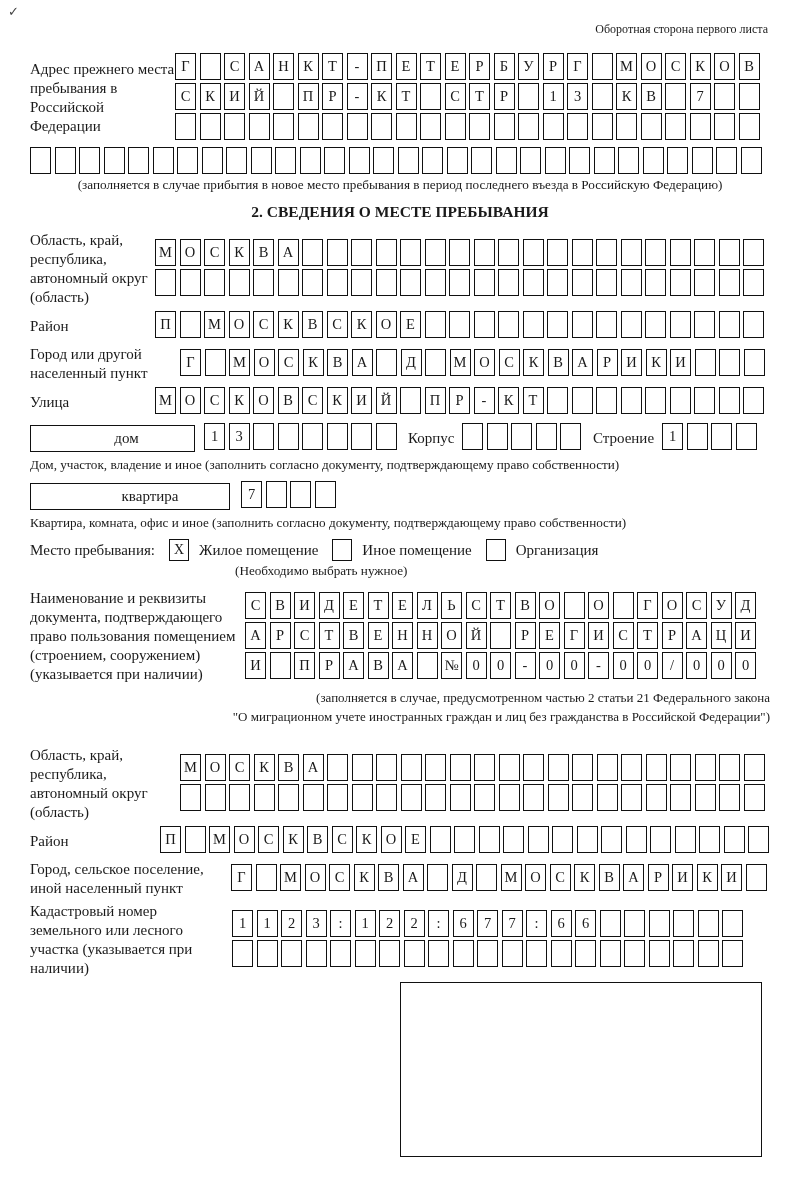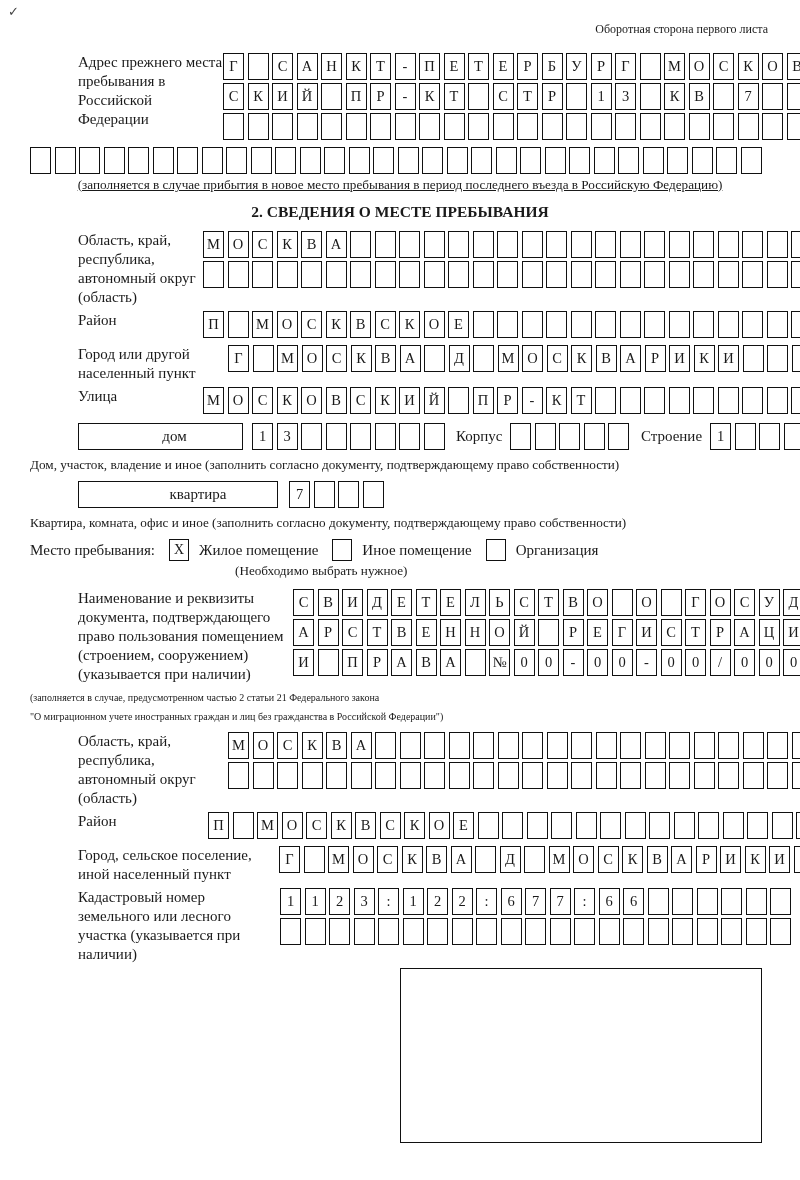--- a/index.html
+++ b/index.html
@@ -7,53 +7,53 @@
     position:relative;
     width:800px;height:1180px;
     background:#fff;color:#1a1a1a;
     font-family:"Liberation Serif","DejaVu Serif",serif;
     box-sizing:border-box;
     padding:6px 30px 0 30px;
     overflow:hidden;
   }
   .corner-mark{position:absolute;top:4px;left:8px;font-size:13px;color:#444;}
   .header-note{text-align:right;font-size:12px;margin:16px 2px 16px 0;}
-  .frow{display:flex;flex-wrap:nowrap;align-items:flex-start;margin-bottom:4px;margin-left:48px;}
+  .frow{display:flex;flex-wrap:nowrap;align-items:center;margin-bottom:4px;}
   .flabel{font-size:15px;line-height:19px;flex:0 0 auto;}
   .w145{width:145px;} .w125{width:125px;} .w150{width:150px;}
   .w201{width:201px;} .w202{width:202px;} .w215{width:215px;} .w130{width:130px;}
   .cellcol{flex:0 0 auto;}
   .cellrow{display:flex;flex-wrap:nowrap;margin-bottom:3px;height:27px;}
   .cell{
     box-sizing:border-box;flex:0 0 auto;
     width:21px;height:27px;margin-right:3.5px;
     border:1.6px solid #111;
     display:flex;align-items:center;justify-content:center;
     font-size:14.5px;line-height:1;
   }
   .cap{font-size:13.2px;margin:1px 0 8px 0;}
-  .cap-center{text-align:center;text-decoration:underline;}
+  .cap-center{text-align:center;}
   .sec-title{text-align:center;font-weight:bold;font-size:15.5px;margin:10px 0 10px 0;}
   .wbox{
     box-sizing:border-box;border:1.6px solid #111;height:27px;
     display:flex;align-items:center;justify-content:center;
     font-size:15px;flex:0 0 auto;
   }
   .wbox-dom{width:165px;margin-right:9px;padding-left:28px;}
   .wbox-kv{width:200px;margin-right:11px;padding-left:40px;}
   .inline-lbl{font-size:15px;line-height:27px;flex:0 0 auto;}
   .ml8{margin-left:8px;margin-right:8px;}
   .stay-row{display:flex;align-items:center;font-size:15px;margin:6px 0 2px 0;}
   .chk{
     box-sizing:border-box;width:20px;height:22px;border:1.6px solid #111;
     display:flex;align-items:center;justify-content:center;
     font-size:14px;margin:0 10px 0 14px;flex:0 0 auto;
   }
   .stay-cap{font-size:13.2px;margin:2px 0 10px 205px;}
-  .fact-cap{text-align:left;font-size:10px;line-height:19px;margin-bottom:6px;}
+  .fact-cap{text-align:right;font-size:13px;line-height:19px;margin-bottom:20px;}
   .stamp-wrap{margin-left:370px;width:372px;}
   .stamp-box{box-sizing:border-box;width:362px;height:175px;border:1.6px solid #111;margin-bottom:4px;}
   .mt6{margin-top:6px;}
 </style>
 </head>
 <body>
 
 <div class="page">
 
   <span class="corner-mark">✓</span>

